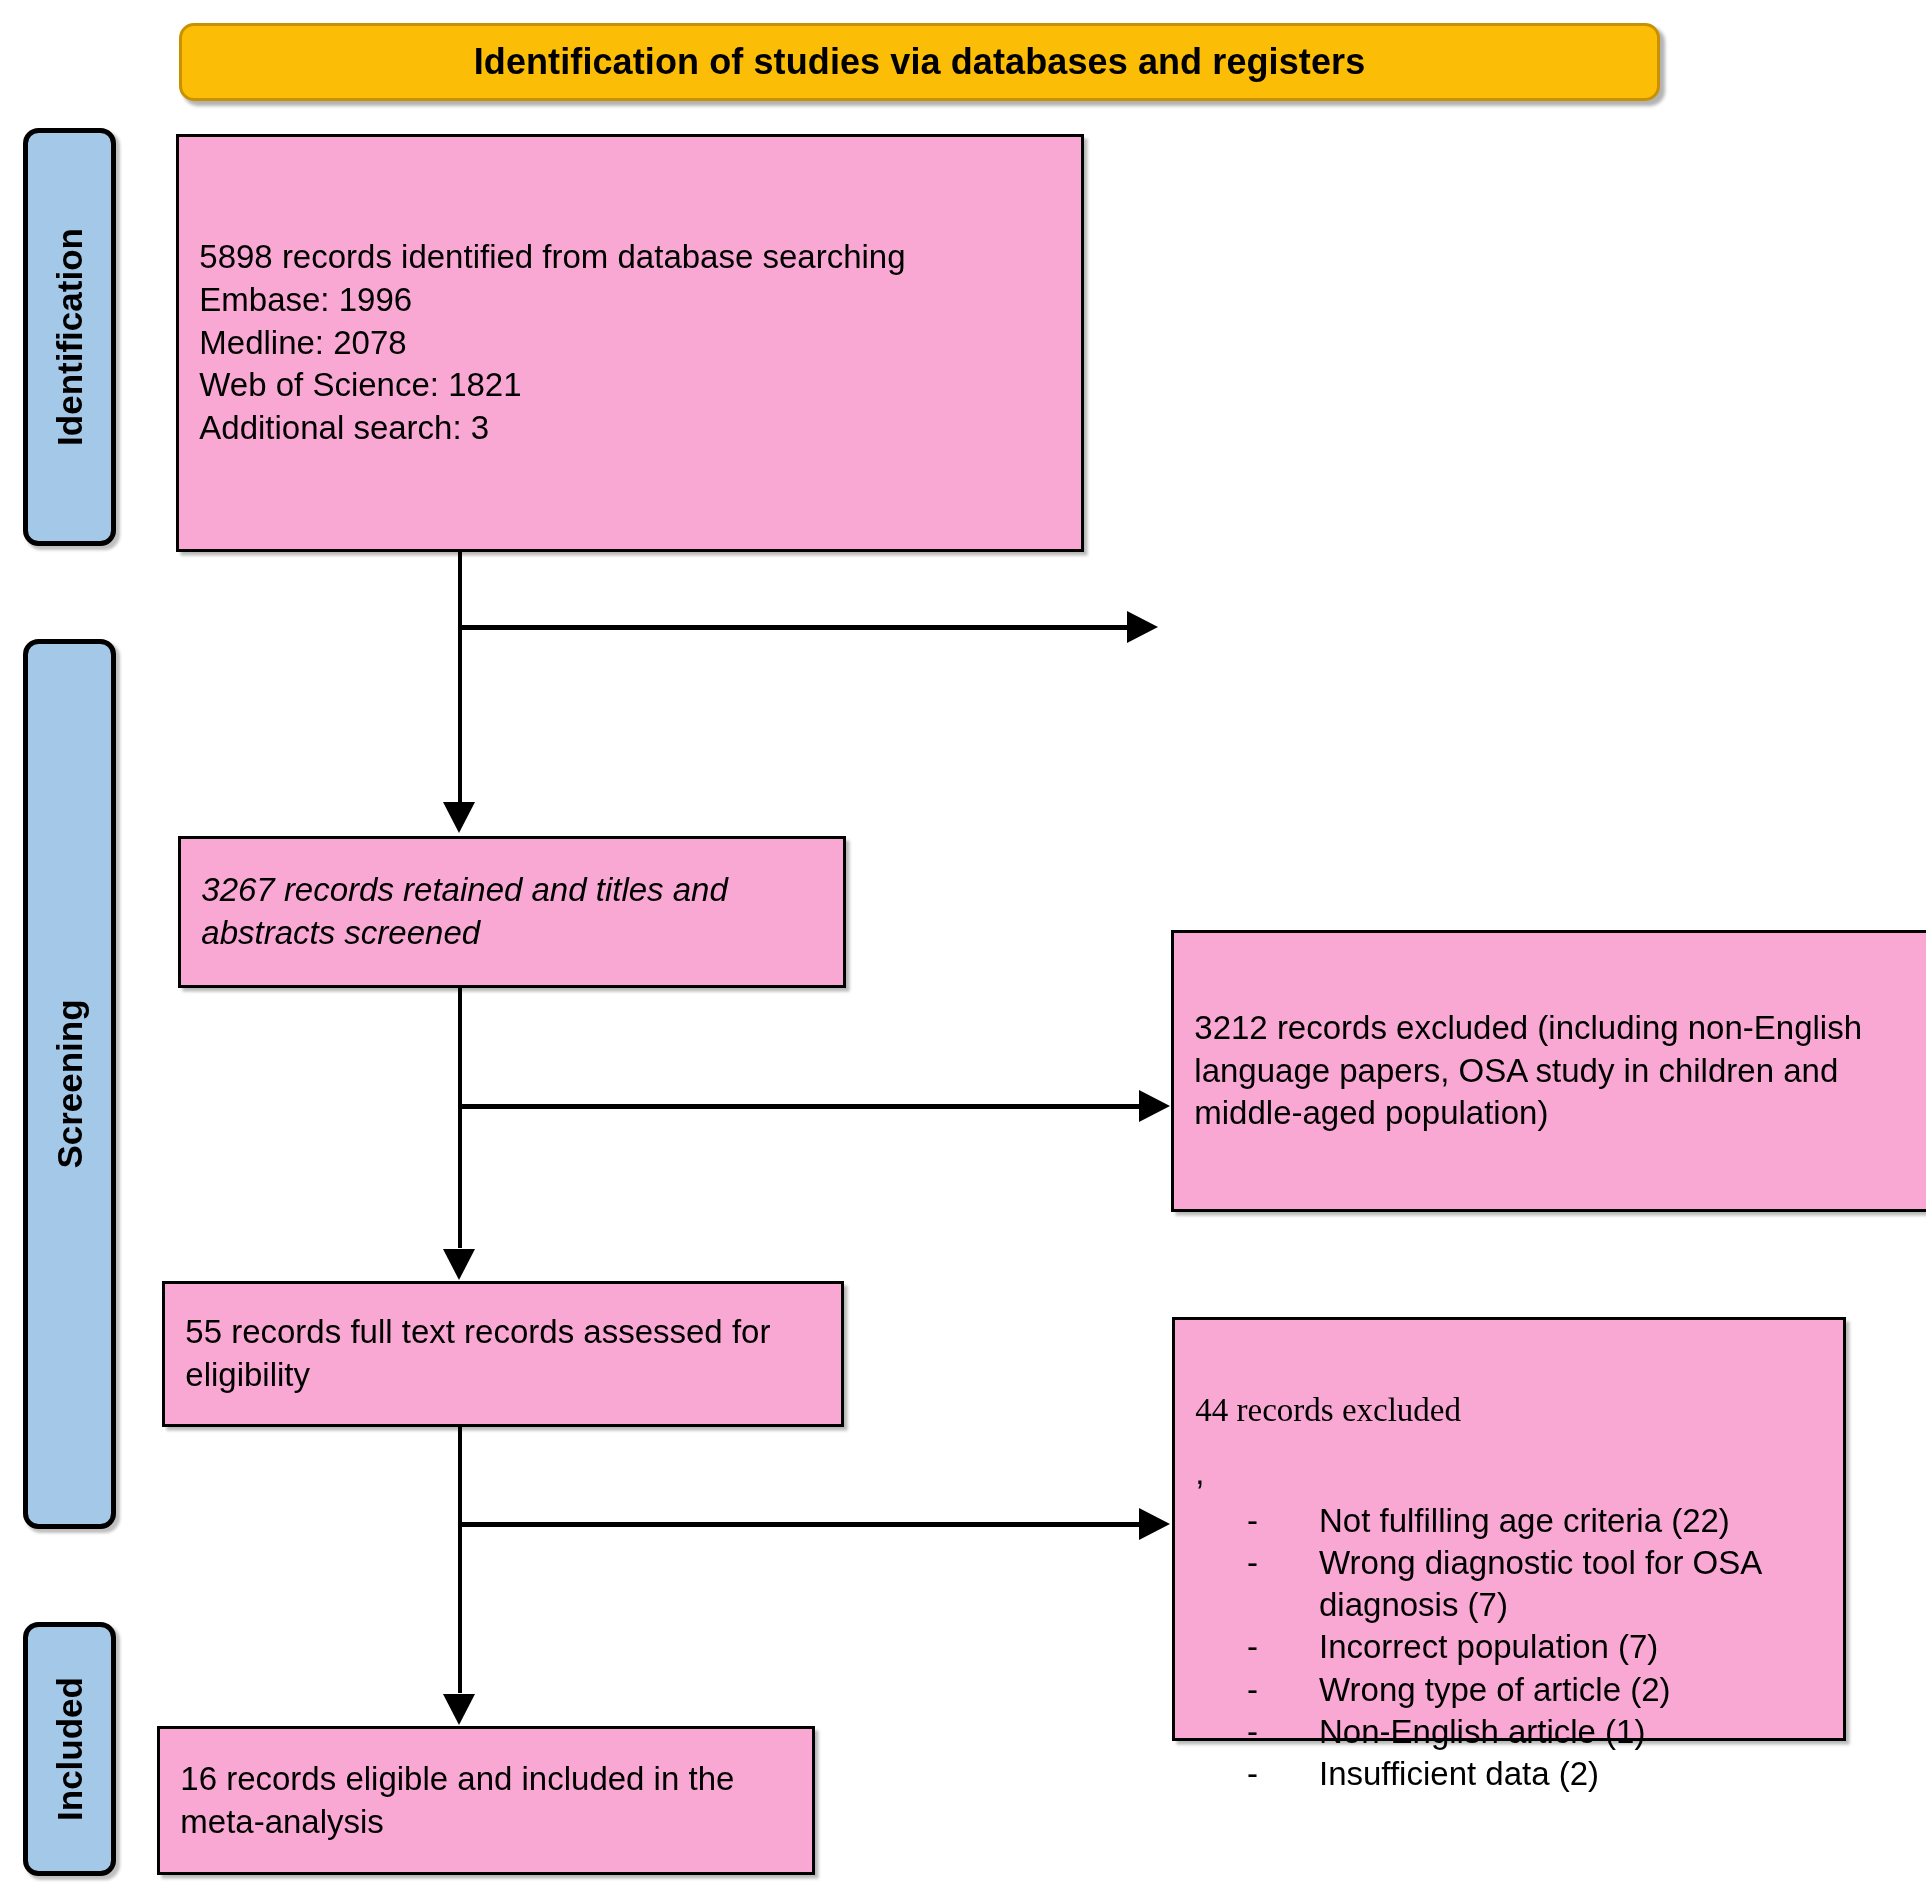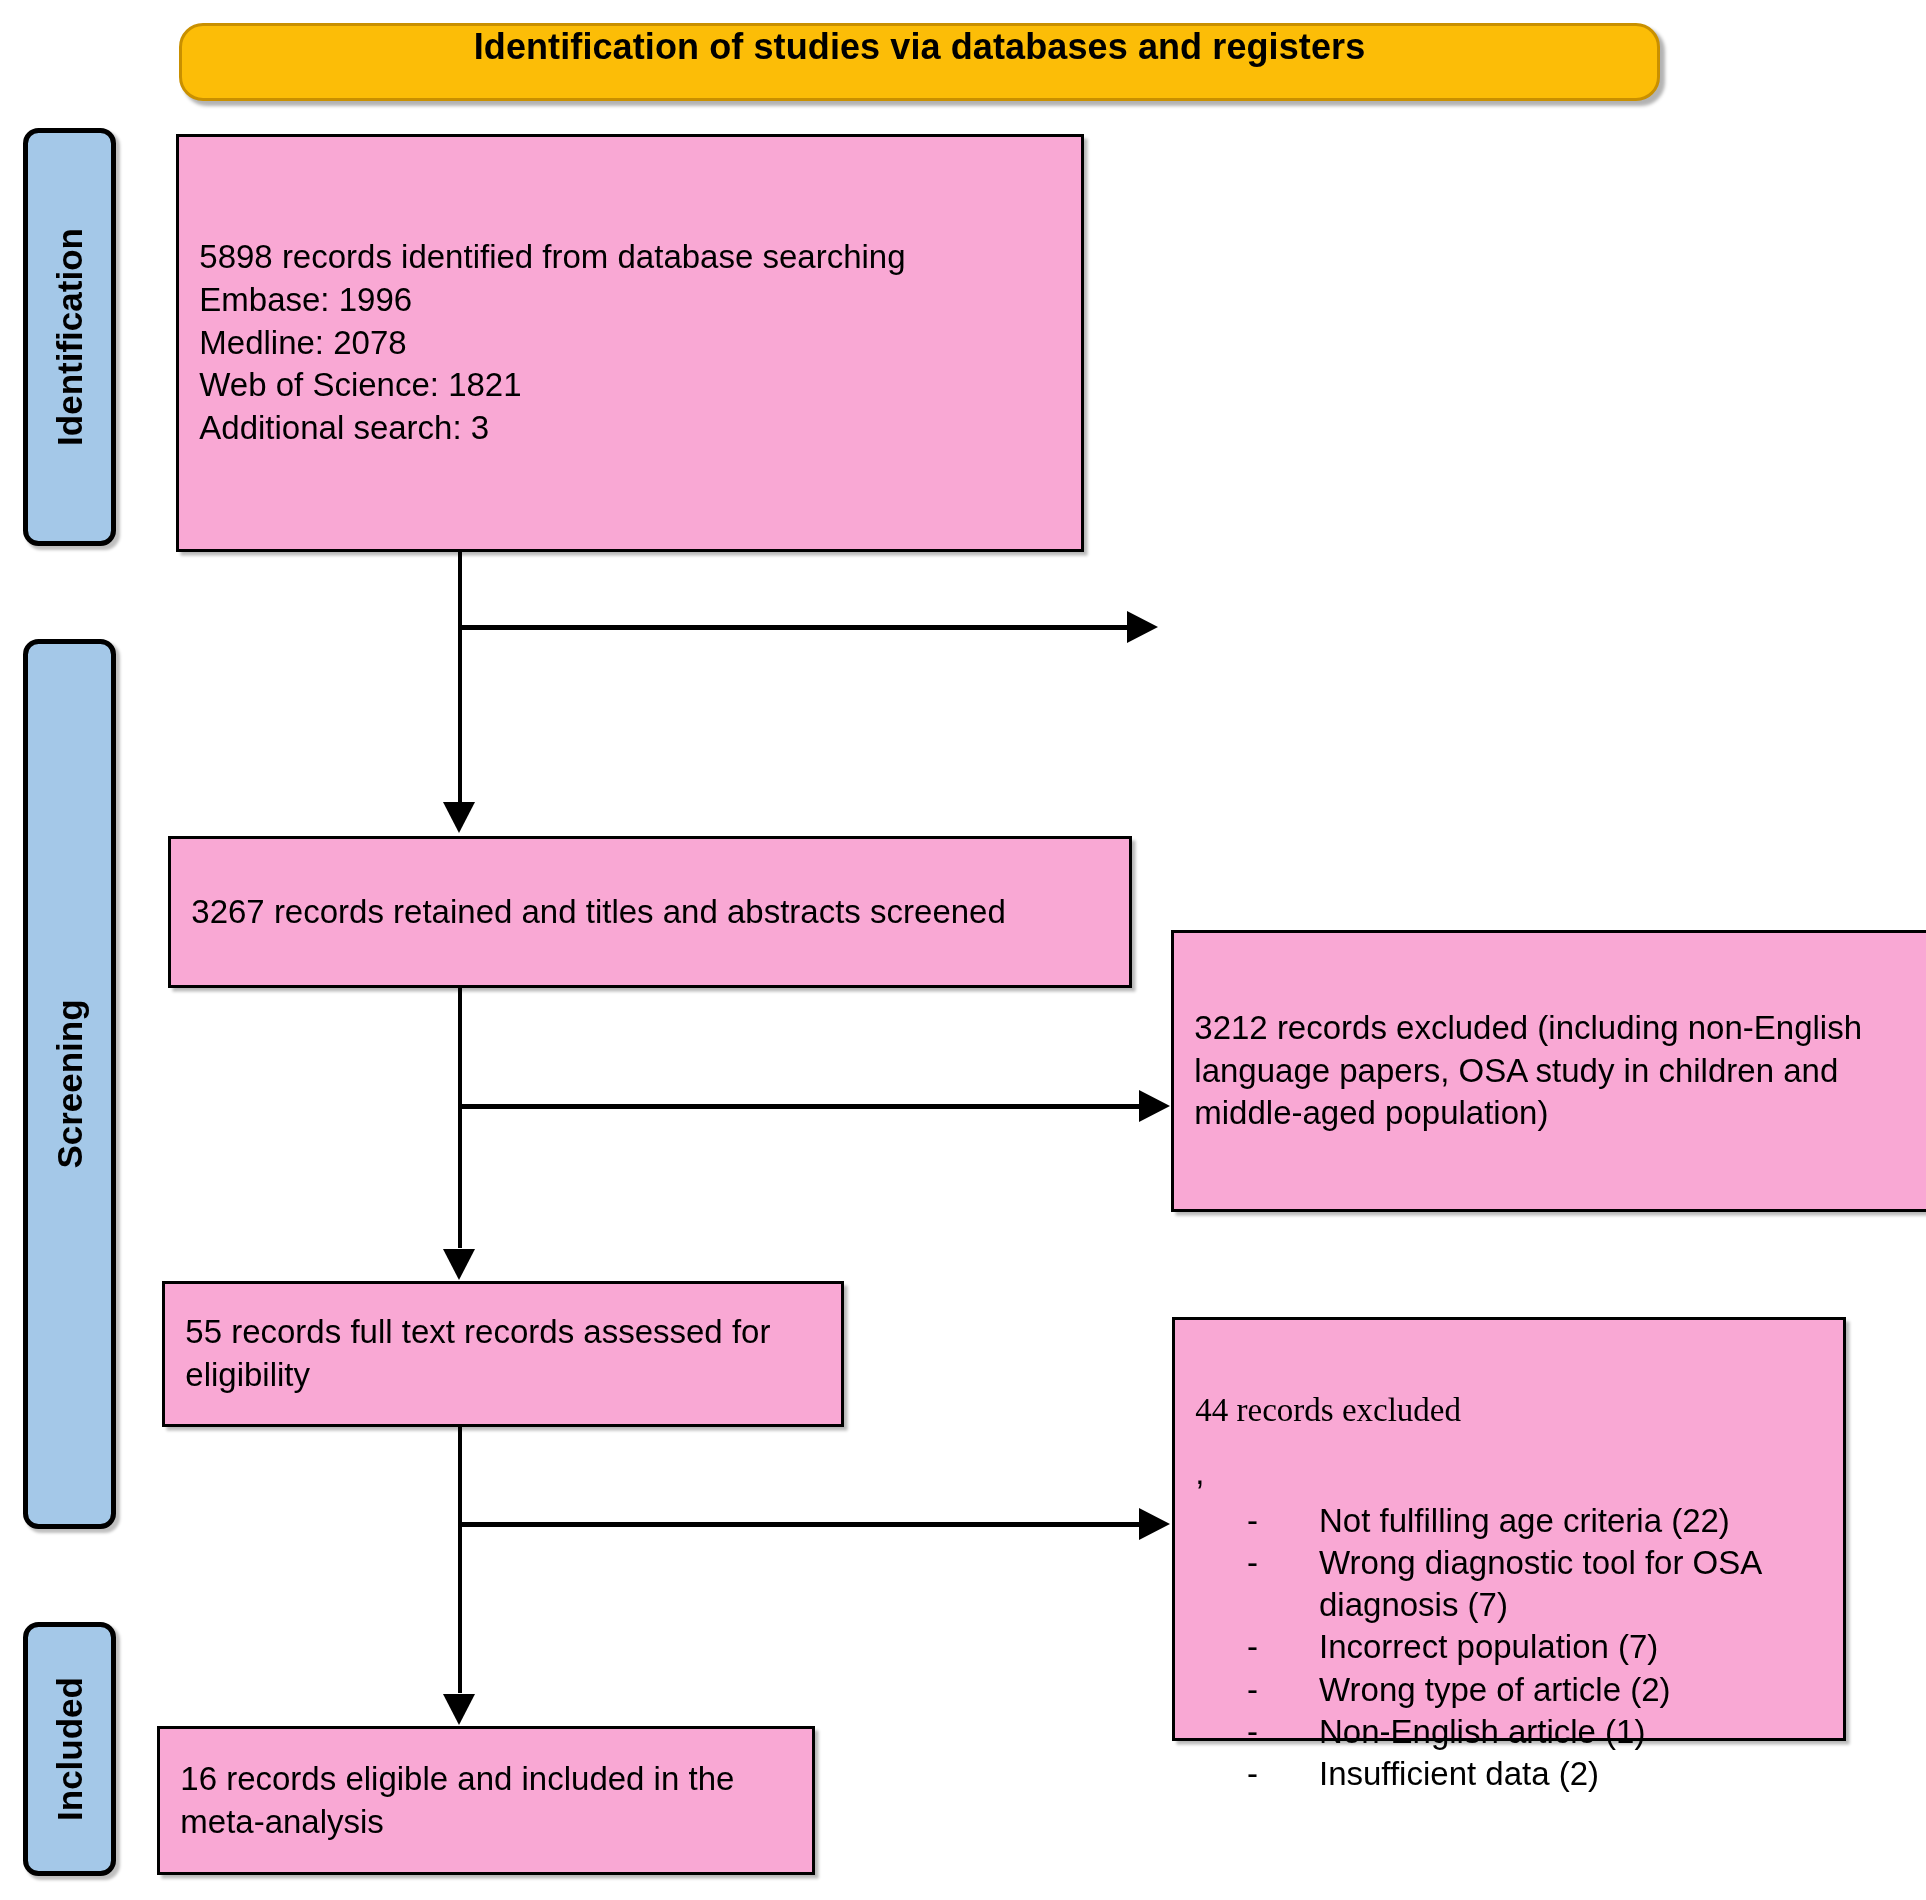--- a/index.html
+++ b/index.html
@@ -14,23 +14,24 @@
     background: #ffffff;
     font-family: "Liberation Sans", sans-serif;
     overflow: hidden;
   }
 
   
   .banner {
     position: absolute;
     background: #FCBD07;
     border: 3.6px solid #C99000;
-    border-radius: 24px;
+    border-radius: 15px;
     box-shadow: 4.2px 4.2px 3.6px rgba(0,0,0,0.30);
     display: flex;
+    align-items: center;
     justify-content: center;
     box-sizing: border-box;
   }
   .banner-label {
     font-size: 36px;
     font-weight: bold;
     color: #000000;
     letter-spacing: 0.1px;
     text-align: center;
     white-space: nowrap;
@@ -177,21 +178,21 @@
 
   <div class="node" style="left:176px; top:134px; width:908px; height:418px;">
     <div class="node-text">5898 records identified from database searching
 Embase: 1996
 Medline: 2078
 Web of Science: 1821
 Additional search: 3</div>
   </div>
 
 
-  <div class="node" style="left:168px; top:836px; width:964px; height:152px;">
+  <div class="node" style="left:178px; top:836px; width:668px; height:152px;font-style:italic;">
     <div class="node-text">3267 records retained and titles and abstracts screened</div>
   </div>
 
   <div class="node" style="left:1171px; top:930px; width:784px; height:282px;">
     <div class="node-text">3212 records excluded (including non-English language papers, OSA study in children and middle-aged population)</div>
   </div>
 
   <div class="node" style="left:162px; top:1281px; width:682px; height:146px;">
     <div class="node-text">55 records full text records assessed for eligibility</div>
   </div>

